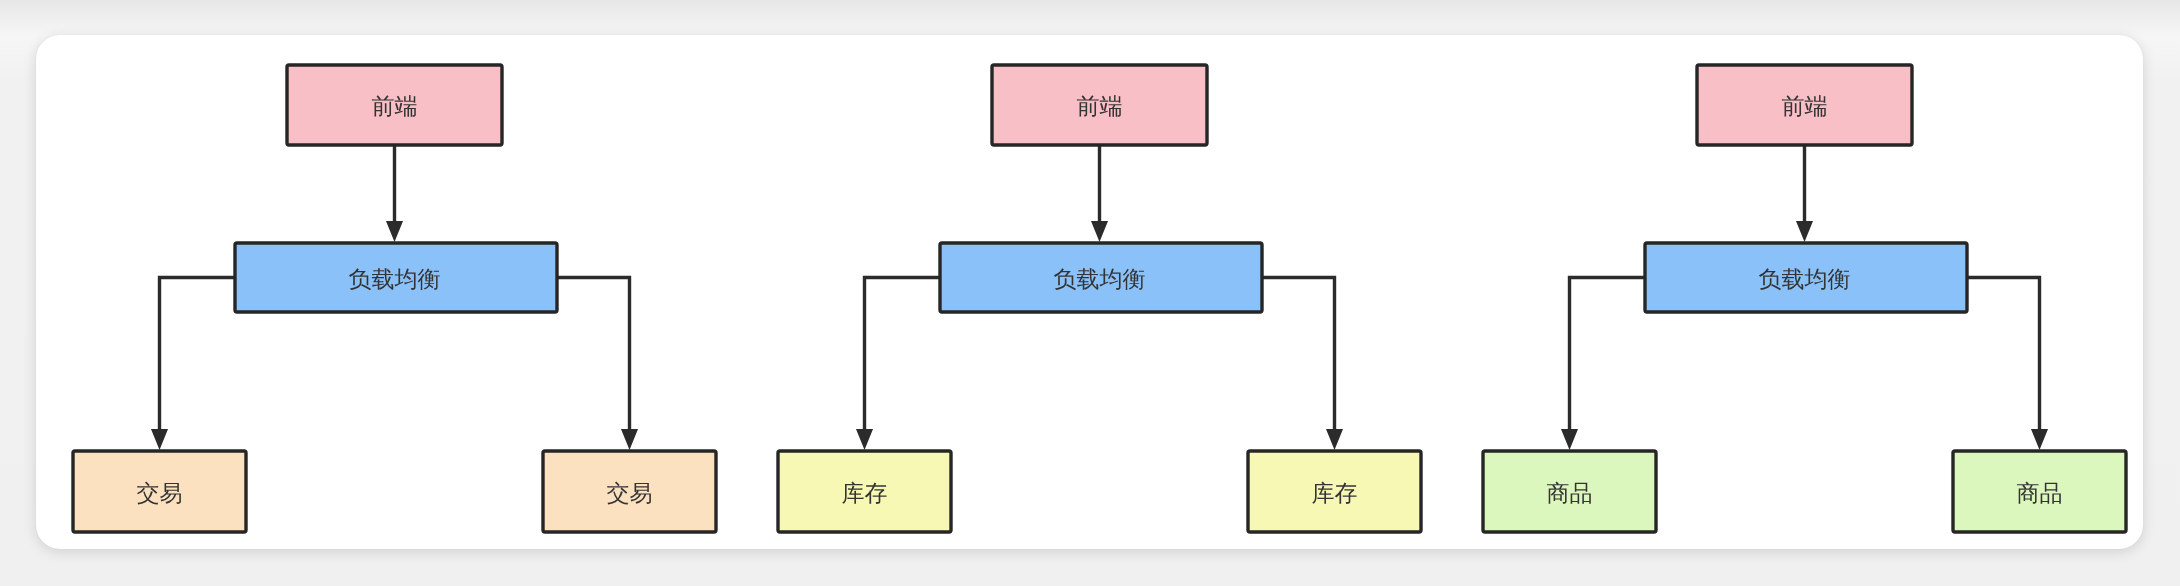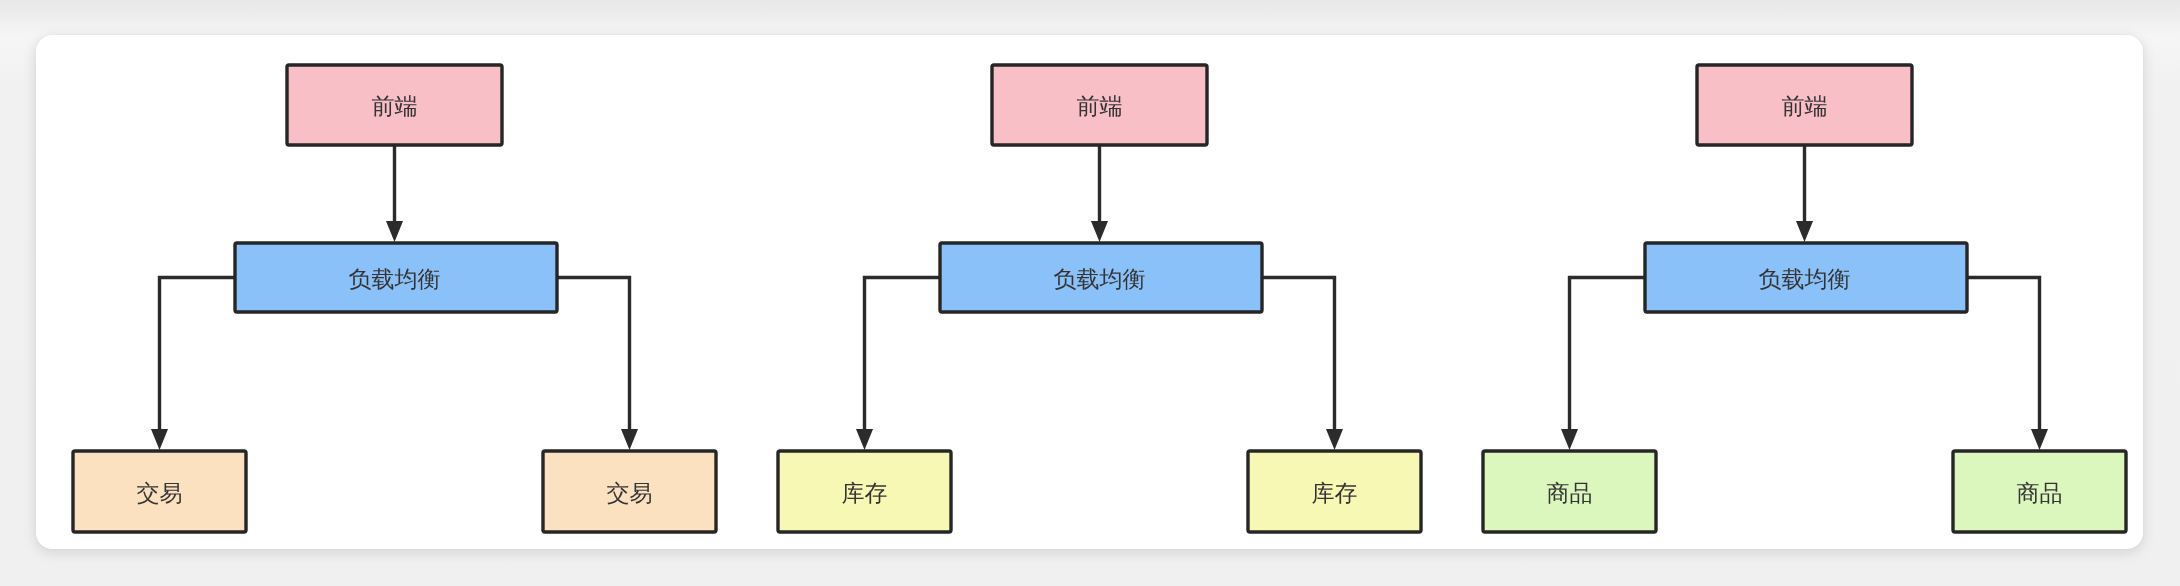--- a/index.html
+++ b/index.html
@@ -14,21 +14,21 @@
     background: linear-gradient(180deg, #e7e7e8 0px, #f6f6f6 36px, #f1f1f2 80px, #f0f0f1 100%);
     font-family: "DejaVu Sans", "Liberation Sans", sans-serif;
   }
   .card {
     position: absolute;
     left: 36px;
     top: 35px;
     width: 2107px;
     height: 514px;
     background: #ffffff;
-    border-radius: 16px;
+    border-radius: 24px;
     box-shadow: 0 3px 14px rgba(0,0,0,0.13), 0 0 2px rgba(0,0,0,0.06);
   }
   .diagram {
     position: absolute;
     top: 0;
     width: 705px;
     height: 514px;
   }
   .diagram.d1 { left: 6px; }
   .diagram.d2 { left: 711px; }

